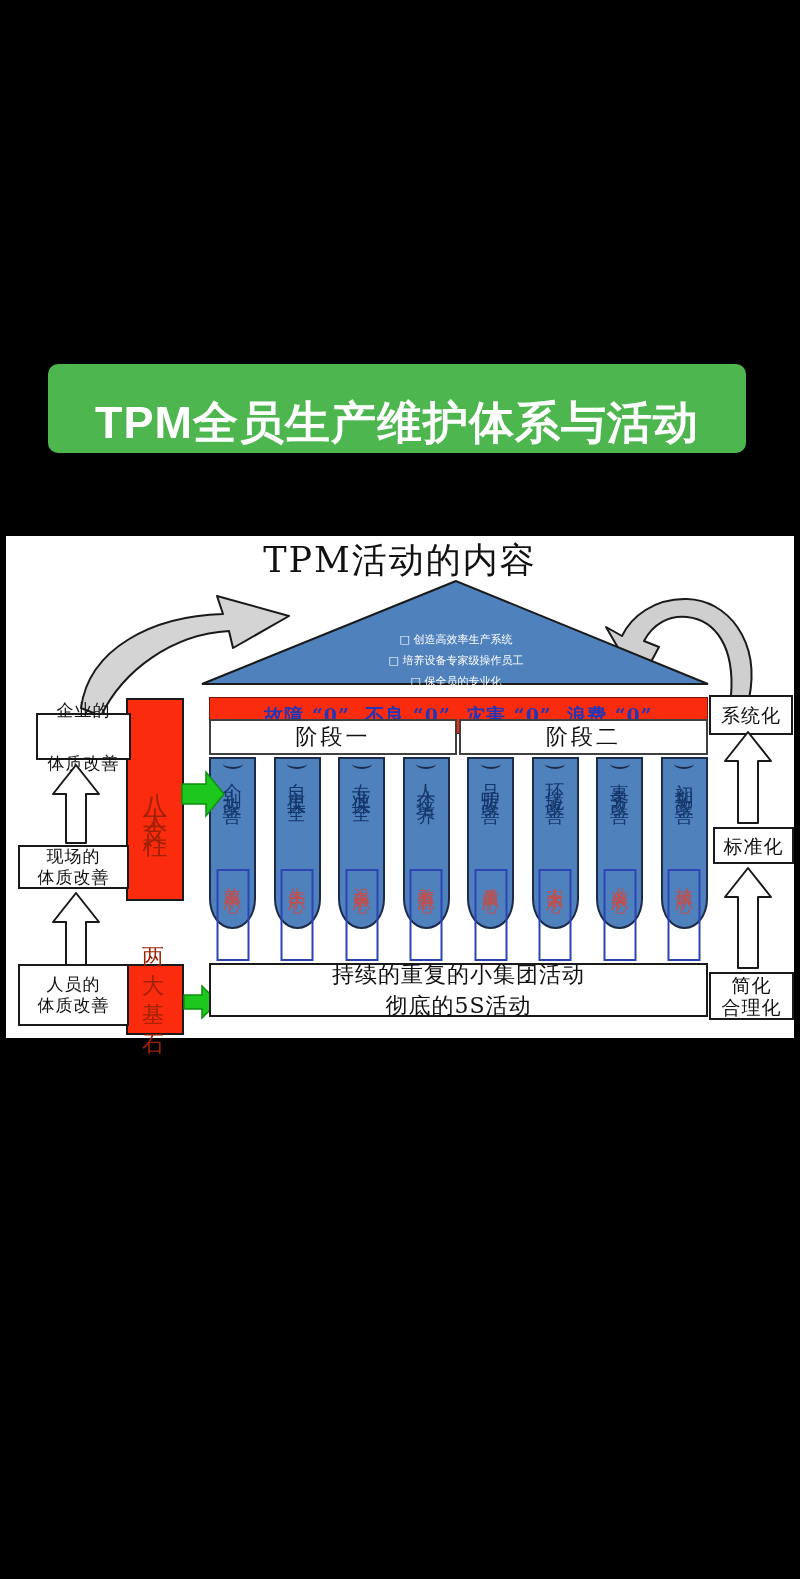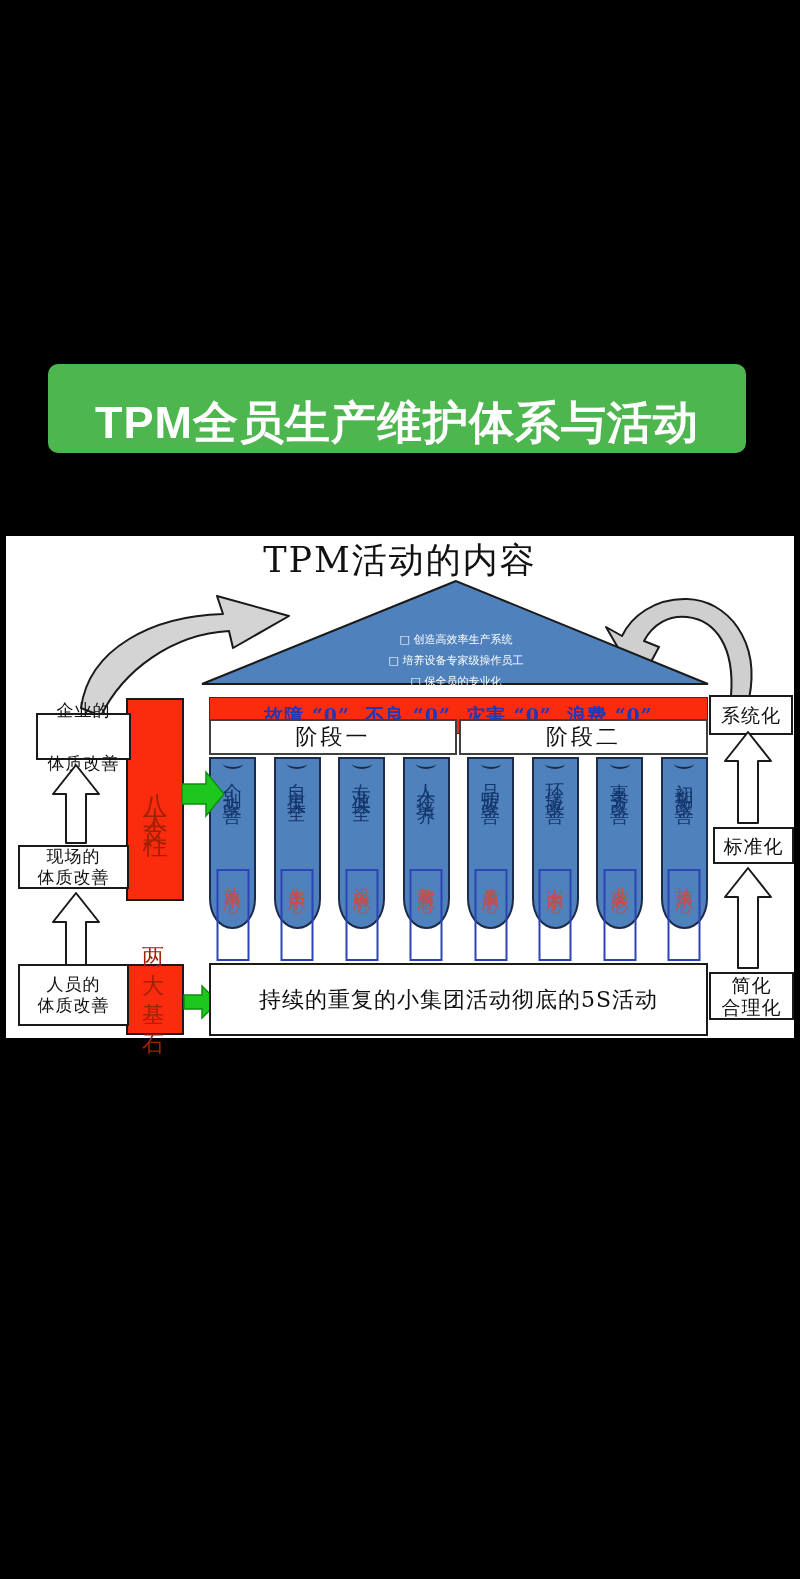--- a/index.html
+++ b/index.html
@@ -100,23 +100,23 @@
     color: #a02105; font-size: 25px; letter-spacing: 13px; line-height: 1;
   }
   .two-foundations { left: 120px; top: 428px; width: 58px; height: 71px; }
   .two-foundations span {
     color: #a02105; font-size: 22px; line-height: 29px;
     letter-spacing: 4px; text-align: center; width: 44px; display: block;
   }
 
   
   .foundation-box {
-    left: 203px; top: 427px; width: 499px; height: 73px;
+    left: 203px; top: 427px; width: 499px; height: 54px;
     background: #fff; border: 2px solid #1a1a1a;
-    display: flex; align-items: center; justify-content: center;
+    display: flex; flex-direction: column; align-items: center; justify-content: center;
   }
   .foundation-box span { font-size: 22px; color: #111; line-height: 31px; letter-spacing: 1px; }
 
   
   .flow-box {
     background: #fff; border: 2px solid #1a1a1a;
     display: flex; flex-direction: column; align-items: center; justify-content: center;
     color: #111;
   }
   .flow-box span { display: block; font-size: 17px; line-height: 21px; letter-spacing: 1px; }

